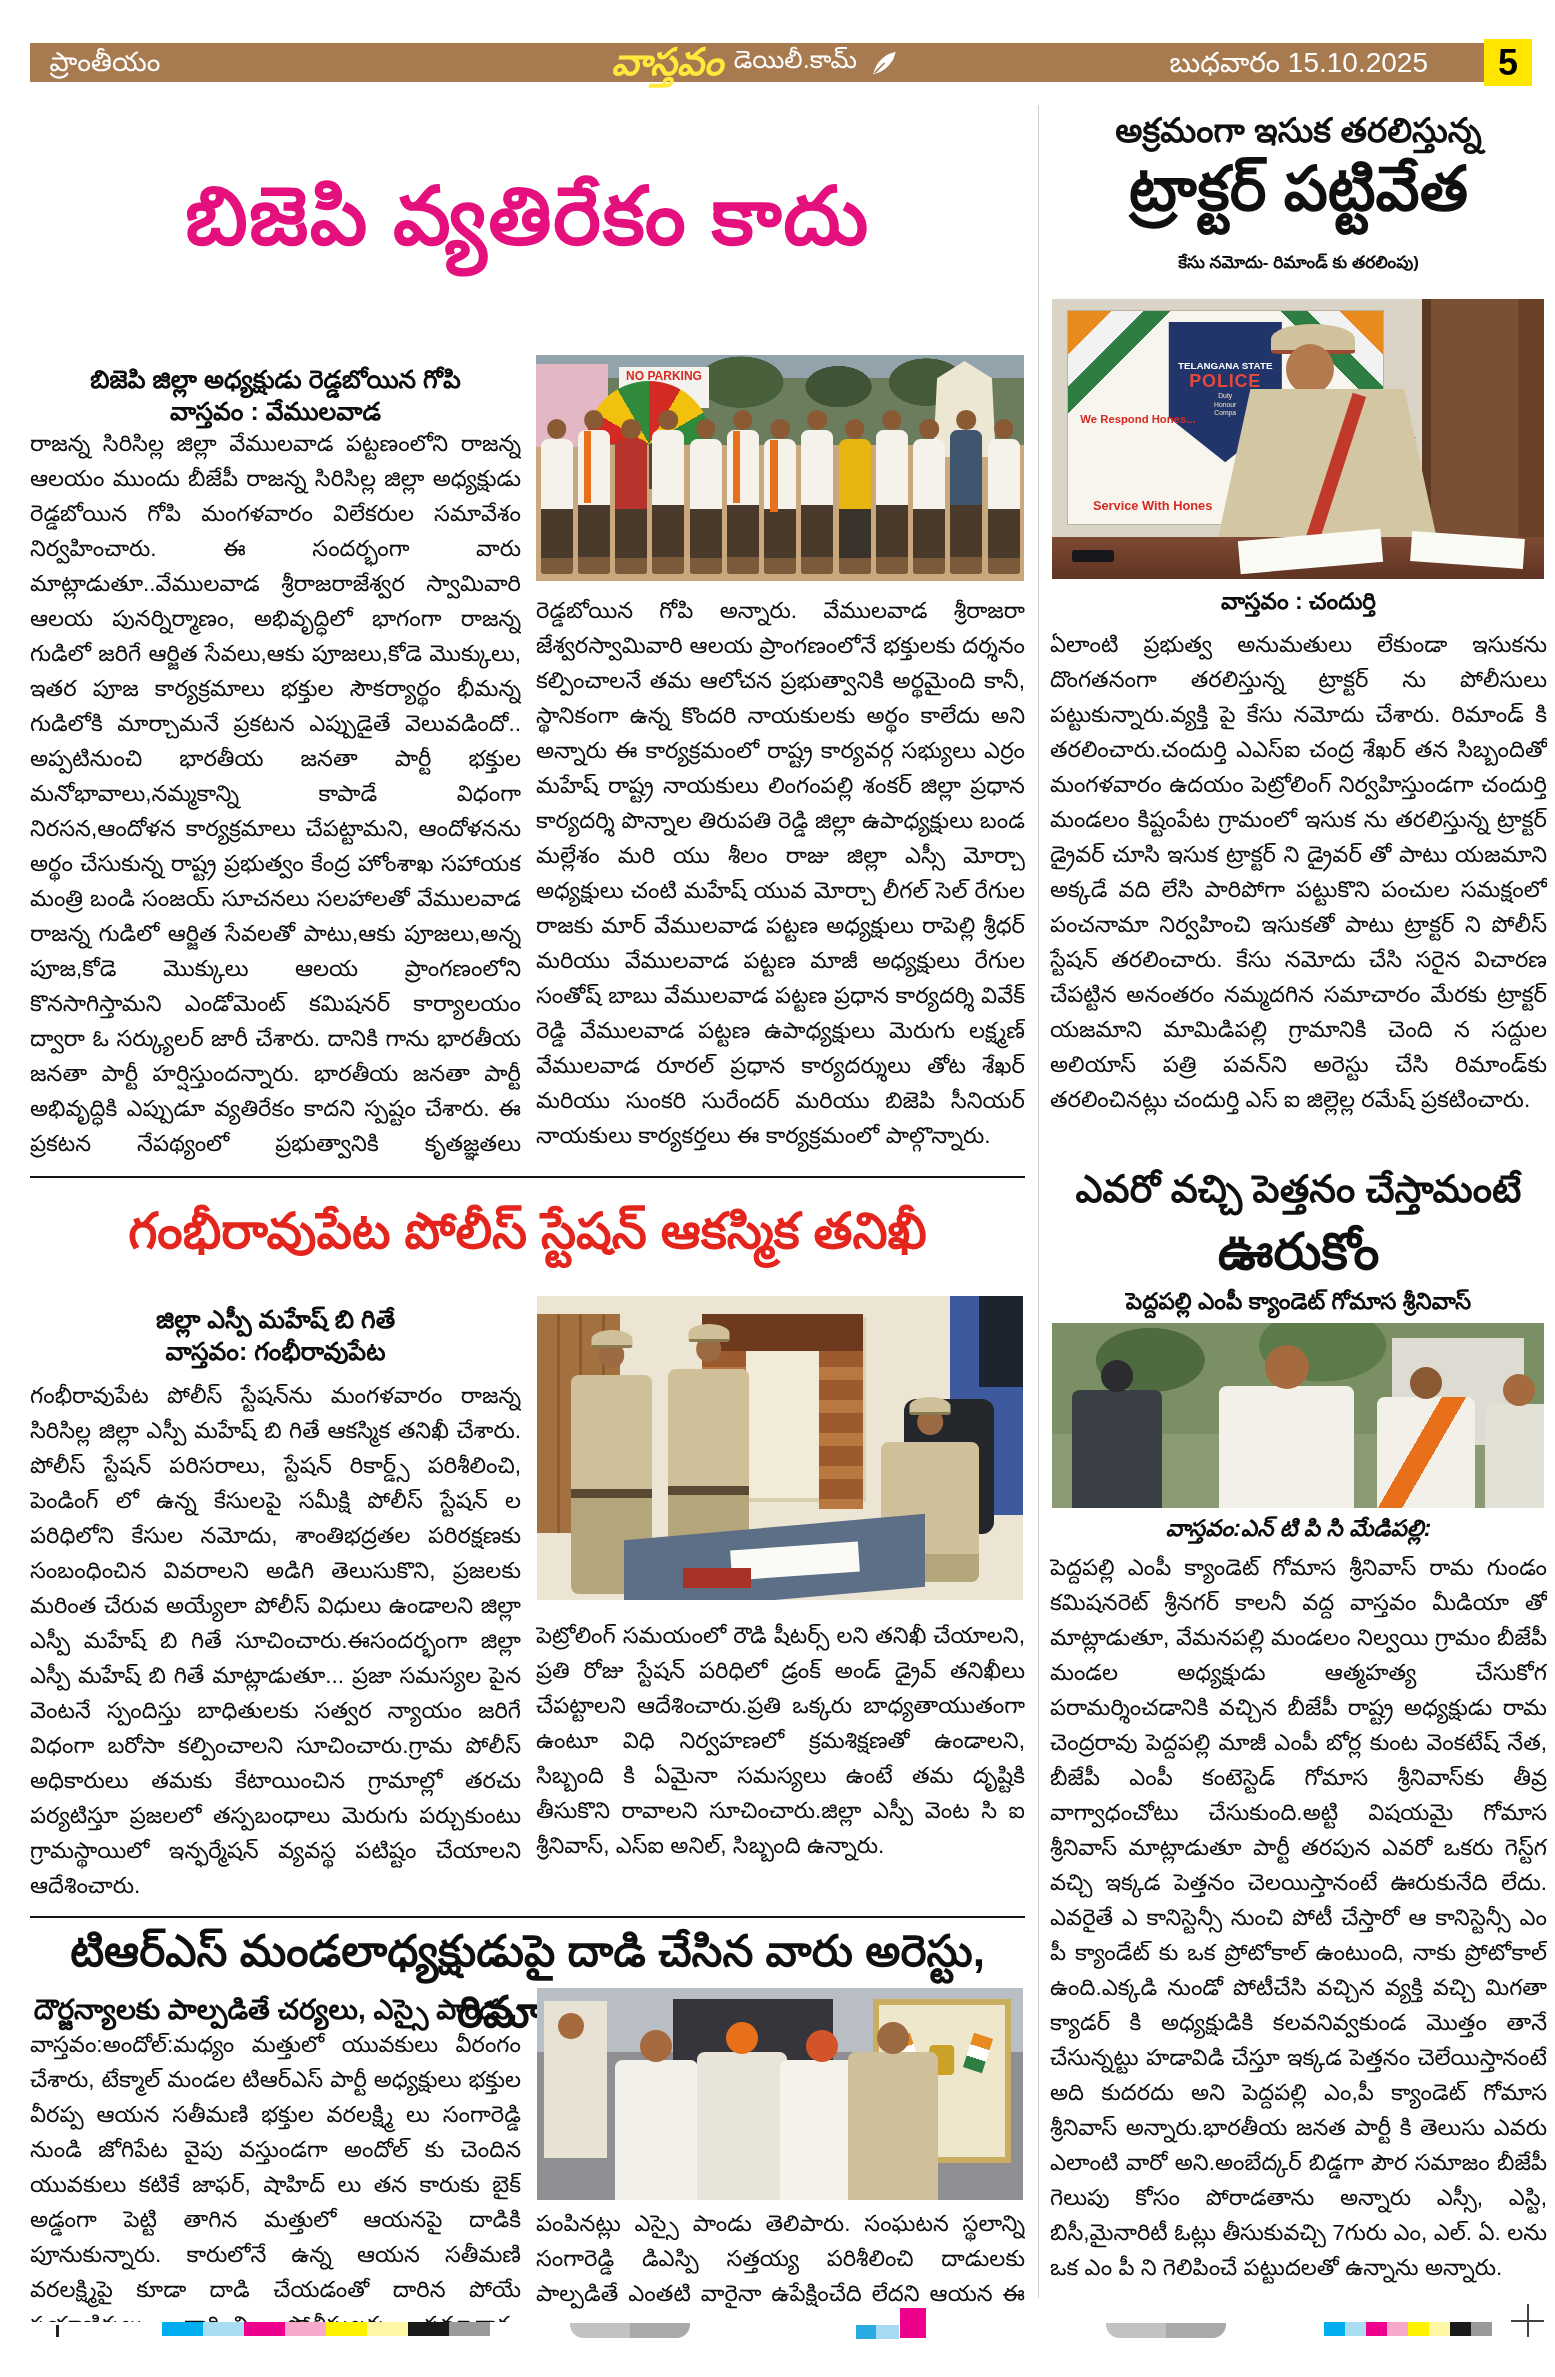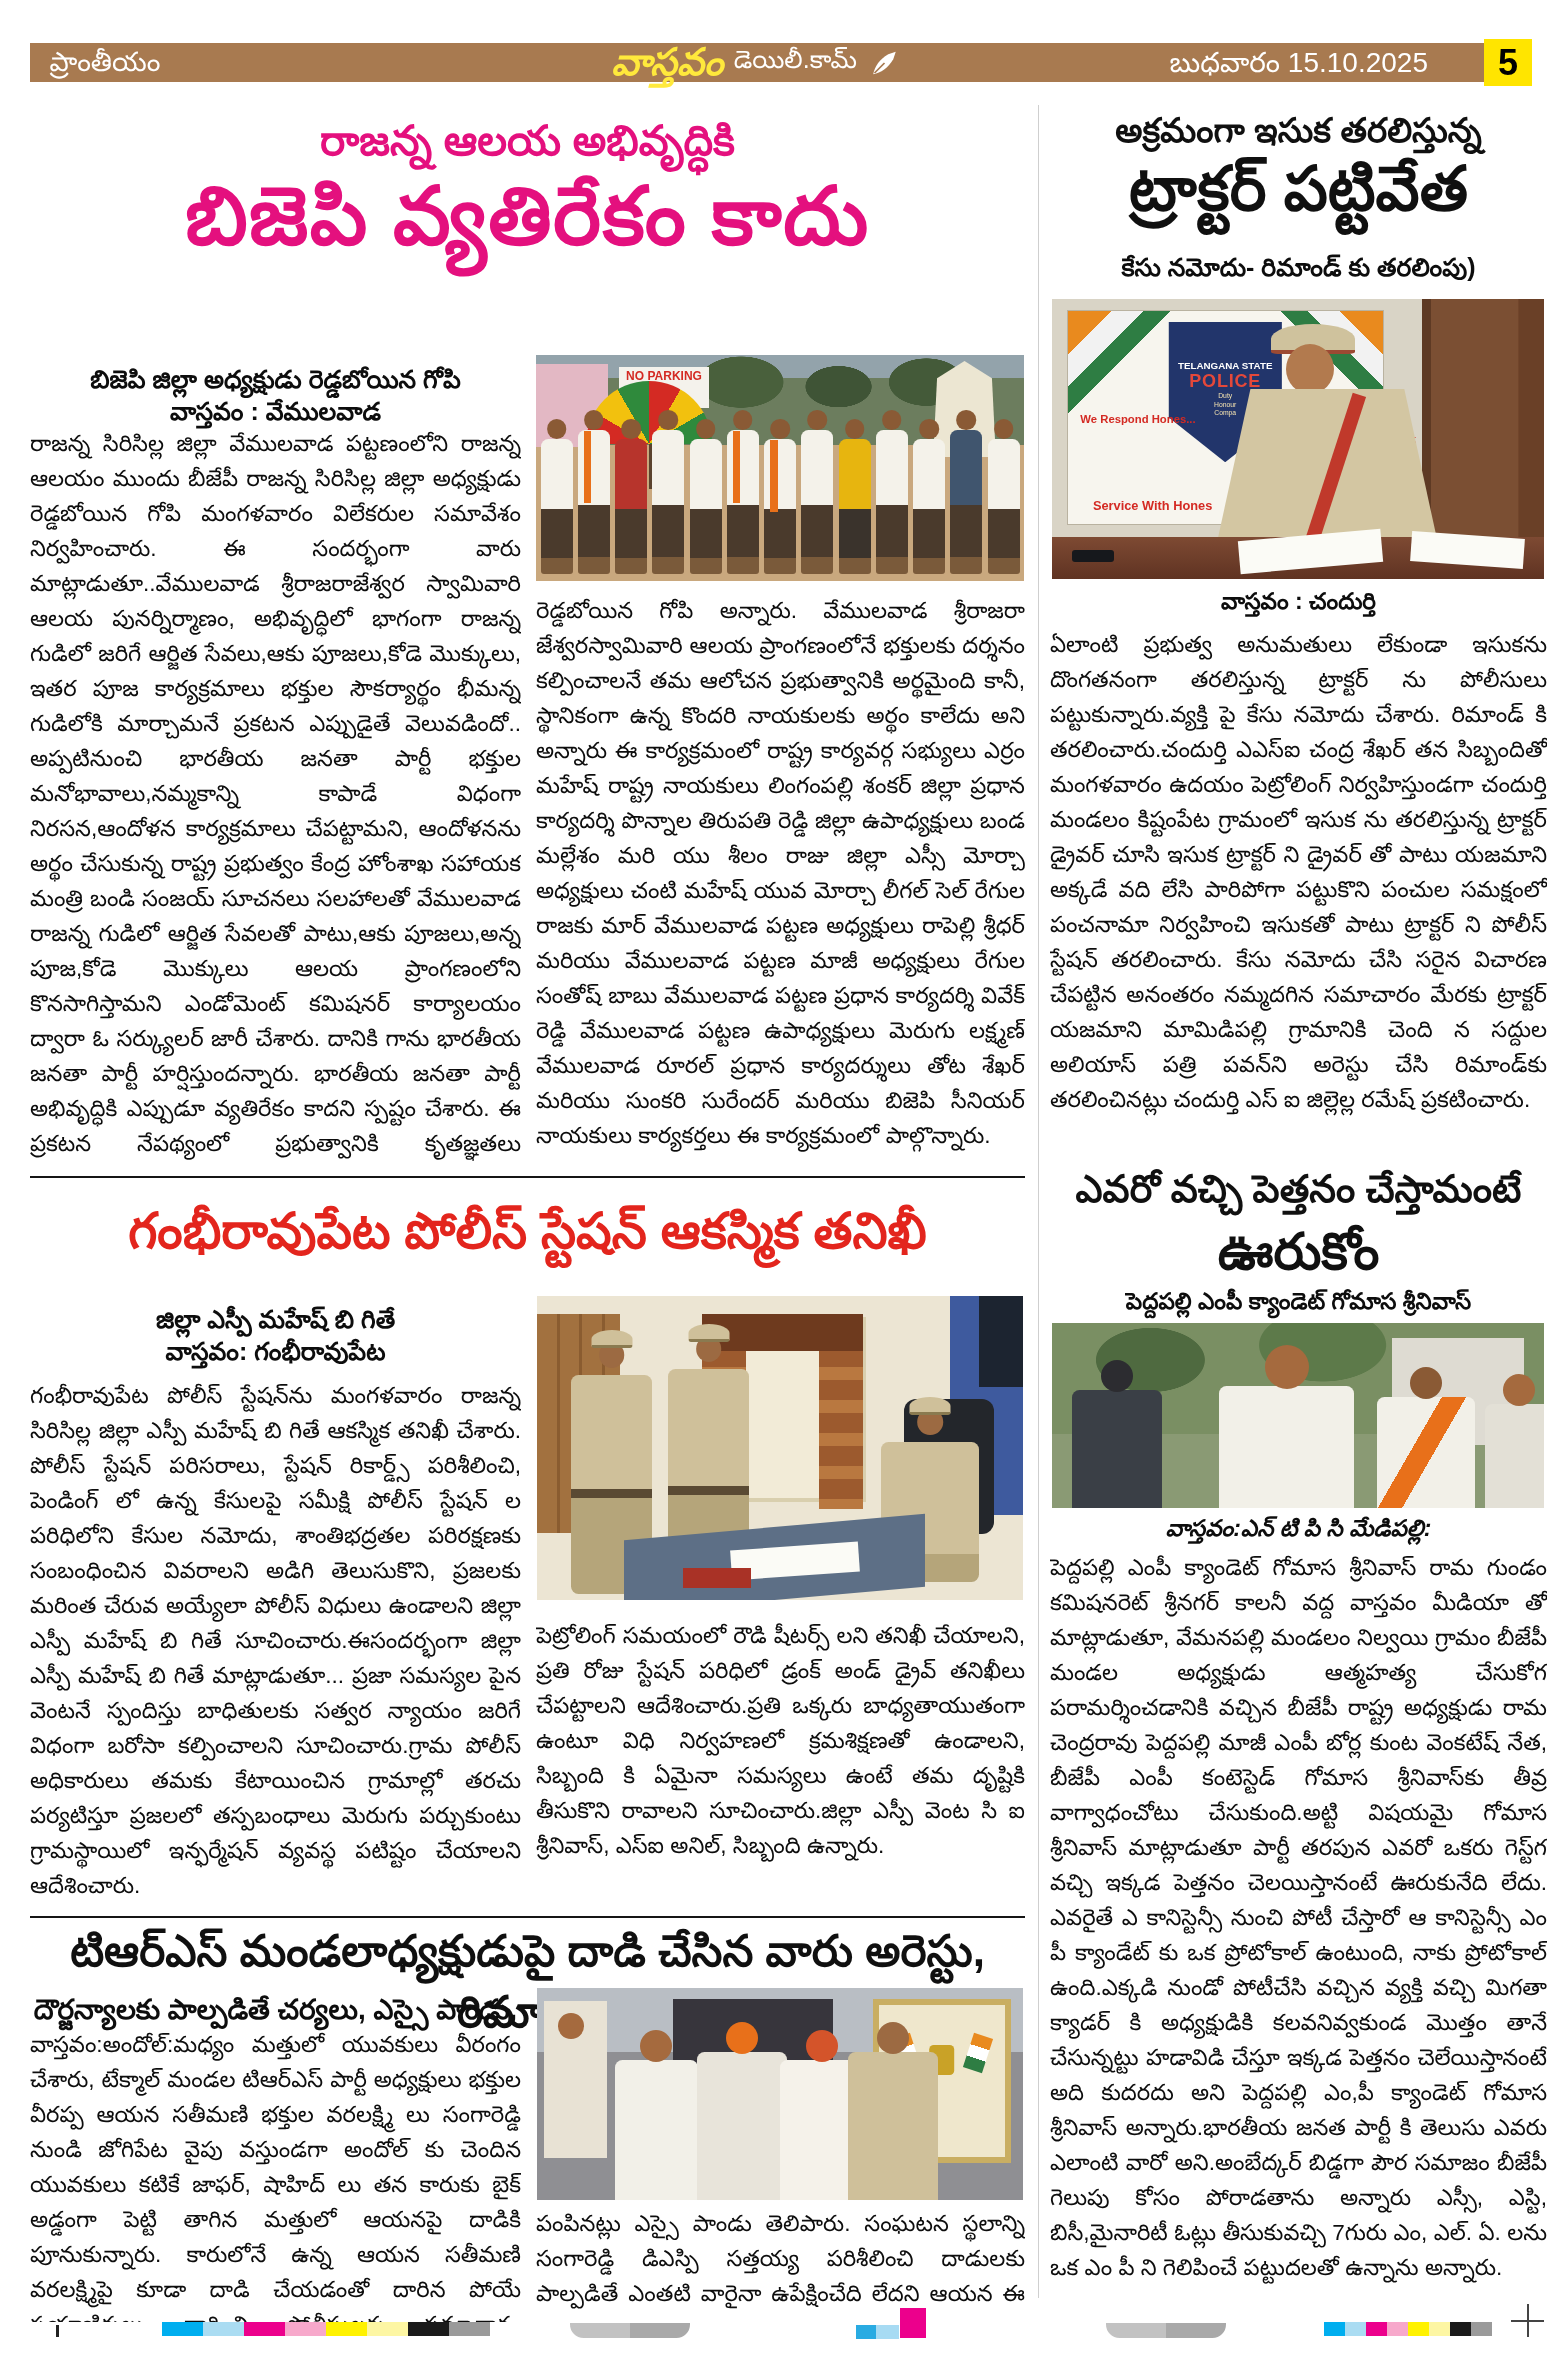--- a/index.html
+++ b/index.html
@@ -29,21 +29,21 @@
   .a1-kicker{left:30px;top:117px;width:995px;font-size:42px;font-weight:800;color:#e4107e;}
   .a1-head{left:30px;top:170px;width:995px;font-size:81px;font-weight:800;color:#e4107e;letter-spacing:1.5px;}
   .byline{font-size:25px;font-weight:bold;line-height:32px;}
   .a1-byline{left:30px;top:363px;width:491px;}
   .body-text{font-size:22.6px;line-height:35px;color:#0d0d0d;overflow:hidden;}
   .a1-col1{left:30px;top:426px;width:491px;height:739px;}
   .a1-col2{left:536px;top:593px;width:489px;height:572px;}
 
   .a2-k{left:1050px;top:111px;width:497px;font-size:34px;font-weight:800;color:#101010;}
   .a2-h{left:1050px;top:153px;width:497px;font-size:62px;font-weight:800;color:#101010;}
-  .a2-sub{left:1050px;top:253px;width:497px;font-size:25px;font-weight:bold;}
+  .a2-sub{left:1050px;top:253px;width:497px;font-size:17px;font-weight:bold;}
   .caption{font-size:23px;font-weight:bold;}
   .a2-cap{left:1050px;top:588px;width:497px;}
   .a2-body{left:1050px;top:627px;width:497px;height:534px;}
 
   .a3-head{left:30px;top:1202px;width:995px;font-size:50px;font-weight:800;color:#e3251d;}
   .a3-byline{left:30px;top:1303px;width:491px;}
   .a3-col1{left:30px;top:1378px;width:491px;height:527px;}
   .a3-col2{left:536px;top:1618px;width:489px;height:290px;}
 
   .a4-h1{left:1050px;top:1168px;width:497px;font-size:38px;font-weight:800;color:#101010;}
@@ -224,21 +224,20 @@
     <span class="m-date">బుధవారం 15.10.2025</span>
   </header>
   <div class="abs m-pageno">
     <span>5</span>
   </div>
 
   <div class="abs vr"></div>
   <div class="abs hr1"></div>
   <div class="abs hr2"></div>
 
-  <div class="abs c a1-kicker">రాజన్న ఆలయ అభివృద్ధికి</div>
   <div class="abs c a1-head">బిజెపి వ్యతిరేకం కాదు</div>
   <div class="abs c byline a1-byline">
     <div>బిజెపి జిల్లా అధ్యక్షుడు రెడ్డబోయిన గోపి</div>
     <div>వాస్తవం : వేములవాడ</div>
   </div>
   <div class="abs j body-text a1-col1">రాజన్న సిరిసిల్ల జిల్లా వేములవాడ పట్టణంలోని రాజన్న ఆలయం ముందు బీజేపీ రాజన్న సిరిసిల్ల జిల్లా అధ్యక్షుడు రెడ్డబోయిన గోపి మంగళవారం విలేకరుల సమావేశం నిర్వహించారు. ఈ సందర్భంగా వారు మాట్లాడుతూ..వేములవాడ శ్రీరాజరాజేశ్వర స్వామివారి ఆలయ పునర్నిర్మాణం, అభివృద్ధిలో భాగంగా రాజన్న గుడిలో జరిగే ఆర్జిత సేవలు,ఆకు పూజలు,కోడె మొక్కులు, ఇతర పూజ కార్యక్రమాలు భక్తుల సౌకర్యార్థం భీమన్న గుడిలోకి మార్చామనే ప్రకటన ఎప్పుడైతే వెలువడిందో.. అప్పటినుంచి భారతీయ జనతా పార్టీ భక్తుల మనోభావాలు,నమ్మకాన్ని కాపాడే విధంగా నిరసన,ఆందోళన కార్యక్రమాలు చేపట్టామని, ఆందోళనను అర్థం చేసుకున్న రాష్ట్ర ప్రభుత్వం కేంద్ర హోంశాఖ సహాయక మంత్రి బండి సంజయ్ సూచనలు సలహాలతో వేములవాడ రాజన్న గుడిలో ఆర్జిత సేవలతో పాటు,ఆకు పూజలు,అన్న పూజ,కోడె మొక్కులు ఆలయ ప్రాంగణంలోని కొనసాగిస్తామని ఎండోమెంట్ కమిషనర్ కార్యాలయం ద్వారా ఓ సర్క్యులర్ జారీ చేశారు. దానికి గాను భారతీయ జనతా పార్టీ హర్షిస్తుందన్నారు. భారతీయ జనతా పార్టీ అభివృద్ధికి ఎప్పుడూ వ్యతిరేకం కాదని స్పష్టం చేశారు. ఈ ప్రకటన నేపథ్యంలో ప్రభుత్వానికి కృతజ్ఞతలు చెబుతున్నామని బిజెపి జిల్లా అధ్యక్షుడు</div>
 
   <figure class="photo ph1">
     <i class="bld1"></i>
     <div class="board">NO PARKING</div>

